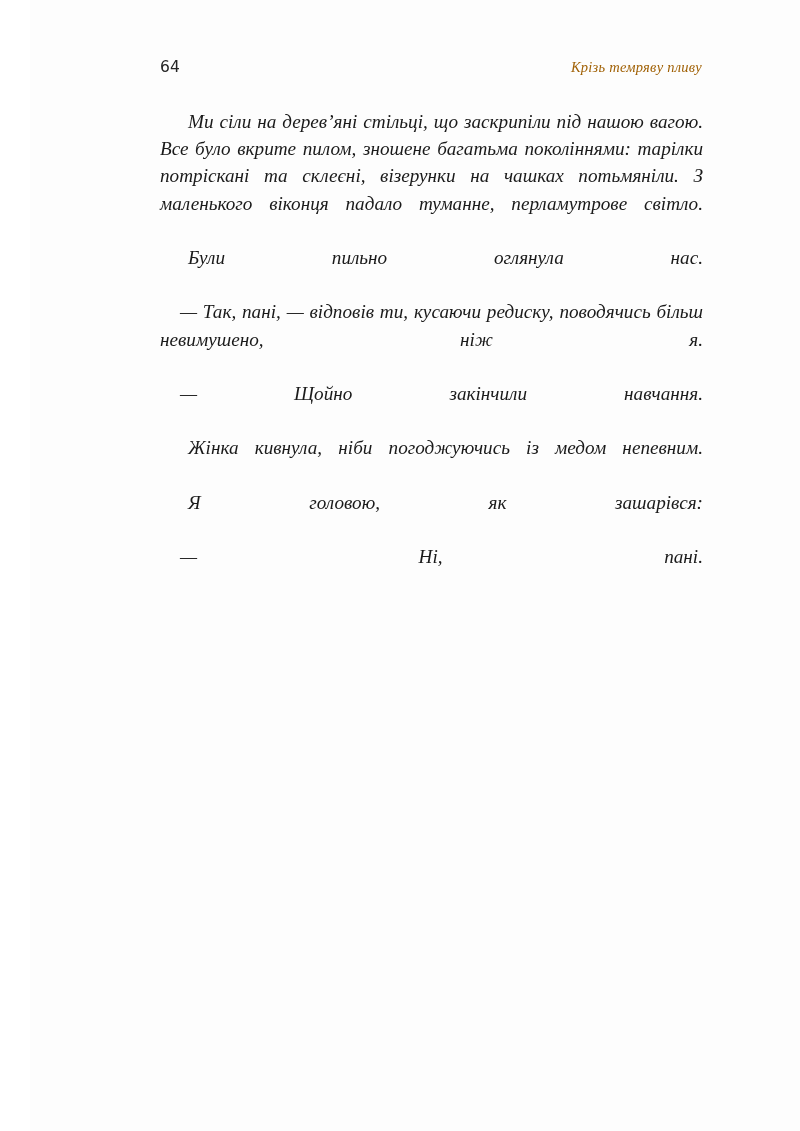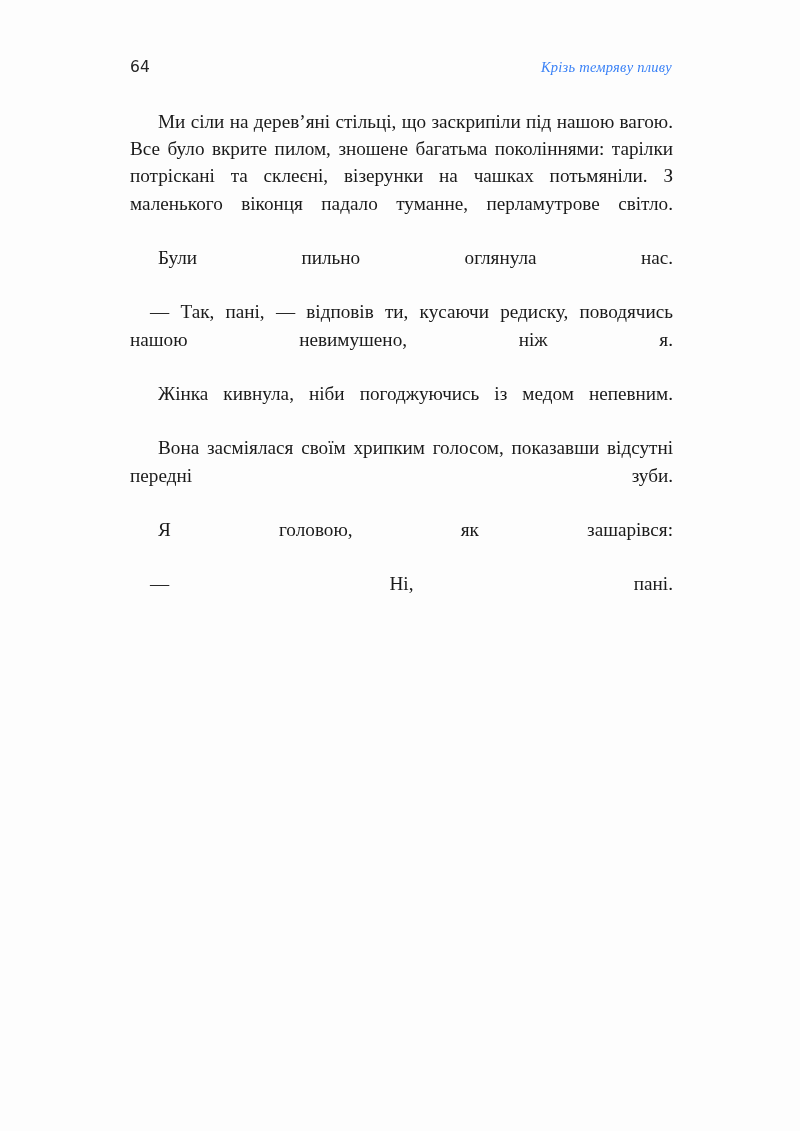--- a/index.html
+++ b/index.html
@@ -15,20 +15,21 @@
     overflow: hidden;
     font-family: "Liberation Serif", "DejaVu Serif", serif;
     color: #1a1a1a;
     -webkit-font-smoothing: antialiased;
   }
 
   .page {
     position: absolute;
     inset: 0;
     background: #fdfdfd;
+    margin-left: 30px;
   }
 
   
   .running-head {
     position: absolute;
     top: 58px;
     left: 130px;
     width: 542px;
     height: 24px;
     display: flex;
@@ -39,39 +40,40 @@
     font-family: "DejaVu Sans", "Liberation Sans", sans-serif;
     font-size: 15.5px;
     letter-spacing: 0.2px;
     color: #252525;
   }
   .head-title {
     font-family: "Liberation Serif", "DejaVu Serif", serif;
     font-style: italic;
     font-size: 14.5px;
     letter-spacing: 0.25px;
-    color: #3b82f6;
+    color: #a16207;
   }
 
   
   .text-block {
     position: absolute;
     top: 108px;
     left: 130px;
     width: 543px;
   }
   p.para {
     margin: 0;
     font-size: 19.2px;
     line-height: 27.2px;
     text-align: justify;
     text-justify: inter-word;
     text-indent: 28px;
     word-spacing: 0.2px;
     hyphens: manual;
+    font-style: italic;
   }
   
   p.para.dialogue {
     text-indent: 20px;
   }
   
   p.para::after {
     content: "";
     display: inline-block;
     width: 100%;
@@ -83,20 +85,20 @@
 <div class="page">
 
   <div class="running-head">
     <span class="folio">64</span>
     <span class="head-title">Крізь темряву пливу</span>
   </div>
 
   <div class="text-block">
       <p class="para">Ми сіли на дерев’яні стільці, що заскрипіли під нашою вагою. Все було вкрите пилом, зношене багатьма поколіннями: тарілки потріскані та склеєні, візерунки на чашках потьмяніли. З маленького віконця падало туманне, перламутрове світло.</p>
       <p class="para">Були пильно оглянула нас.</p>
-      <p class="para dialogue">— Так, пані, — відповів ти, кусаючи редиску, поводячись нашою невимушено, ніж я.</p>
+      <p class="para dialogue">— Так, пані, — відповів ти, кусаючи редиску, поводячись більш невимушено, ніж я.</p>
+      <p class="para dialogue">— Щойно закінчили навчання.</p>
       <p class="para">Жінка кивнула, ніби погоджуючись із медом непевним.</p>
-      <p class="para">Вона засміялася своїм хрипким голосом, показавши відсутні передні зуби.</p>
       <p class="para">Я головою, як зашарівся:</p>
       <p class="para dialogue">— Ні, пані.</p>
     </div>
 
 </div>
 
 </body></html>

